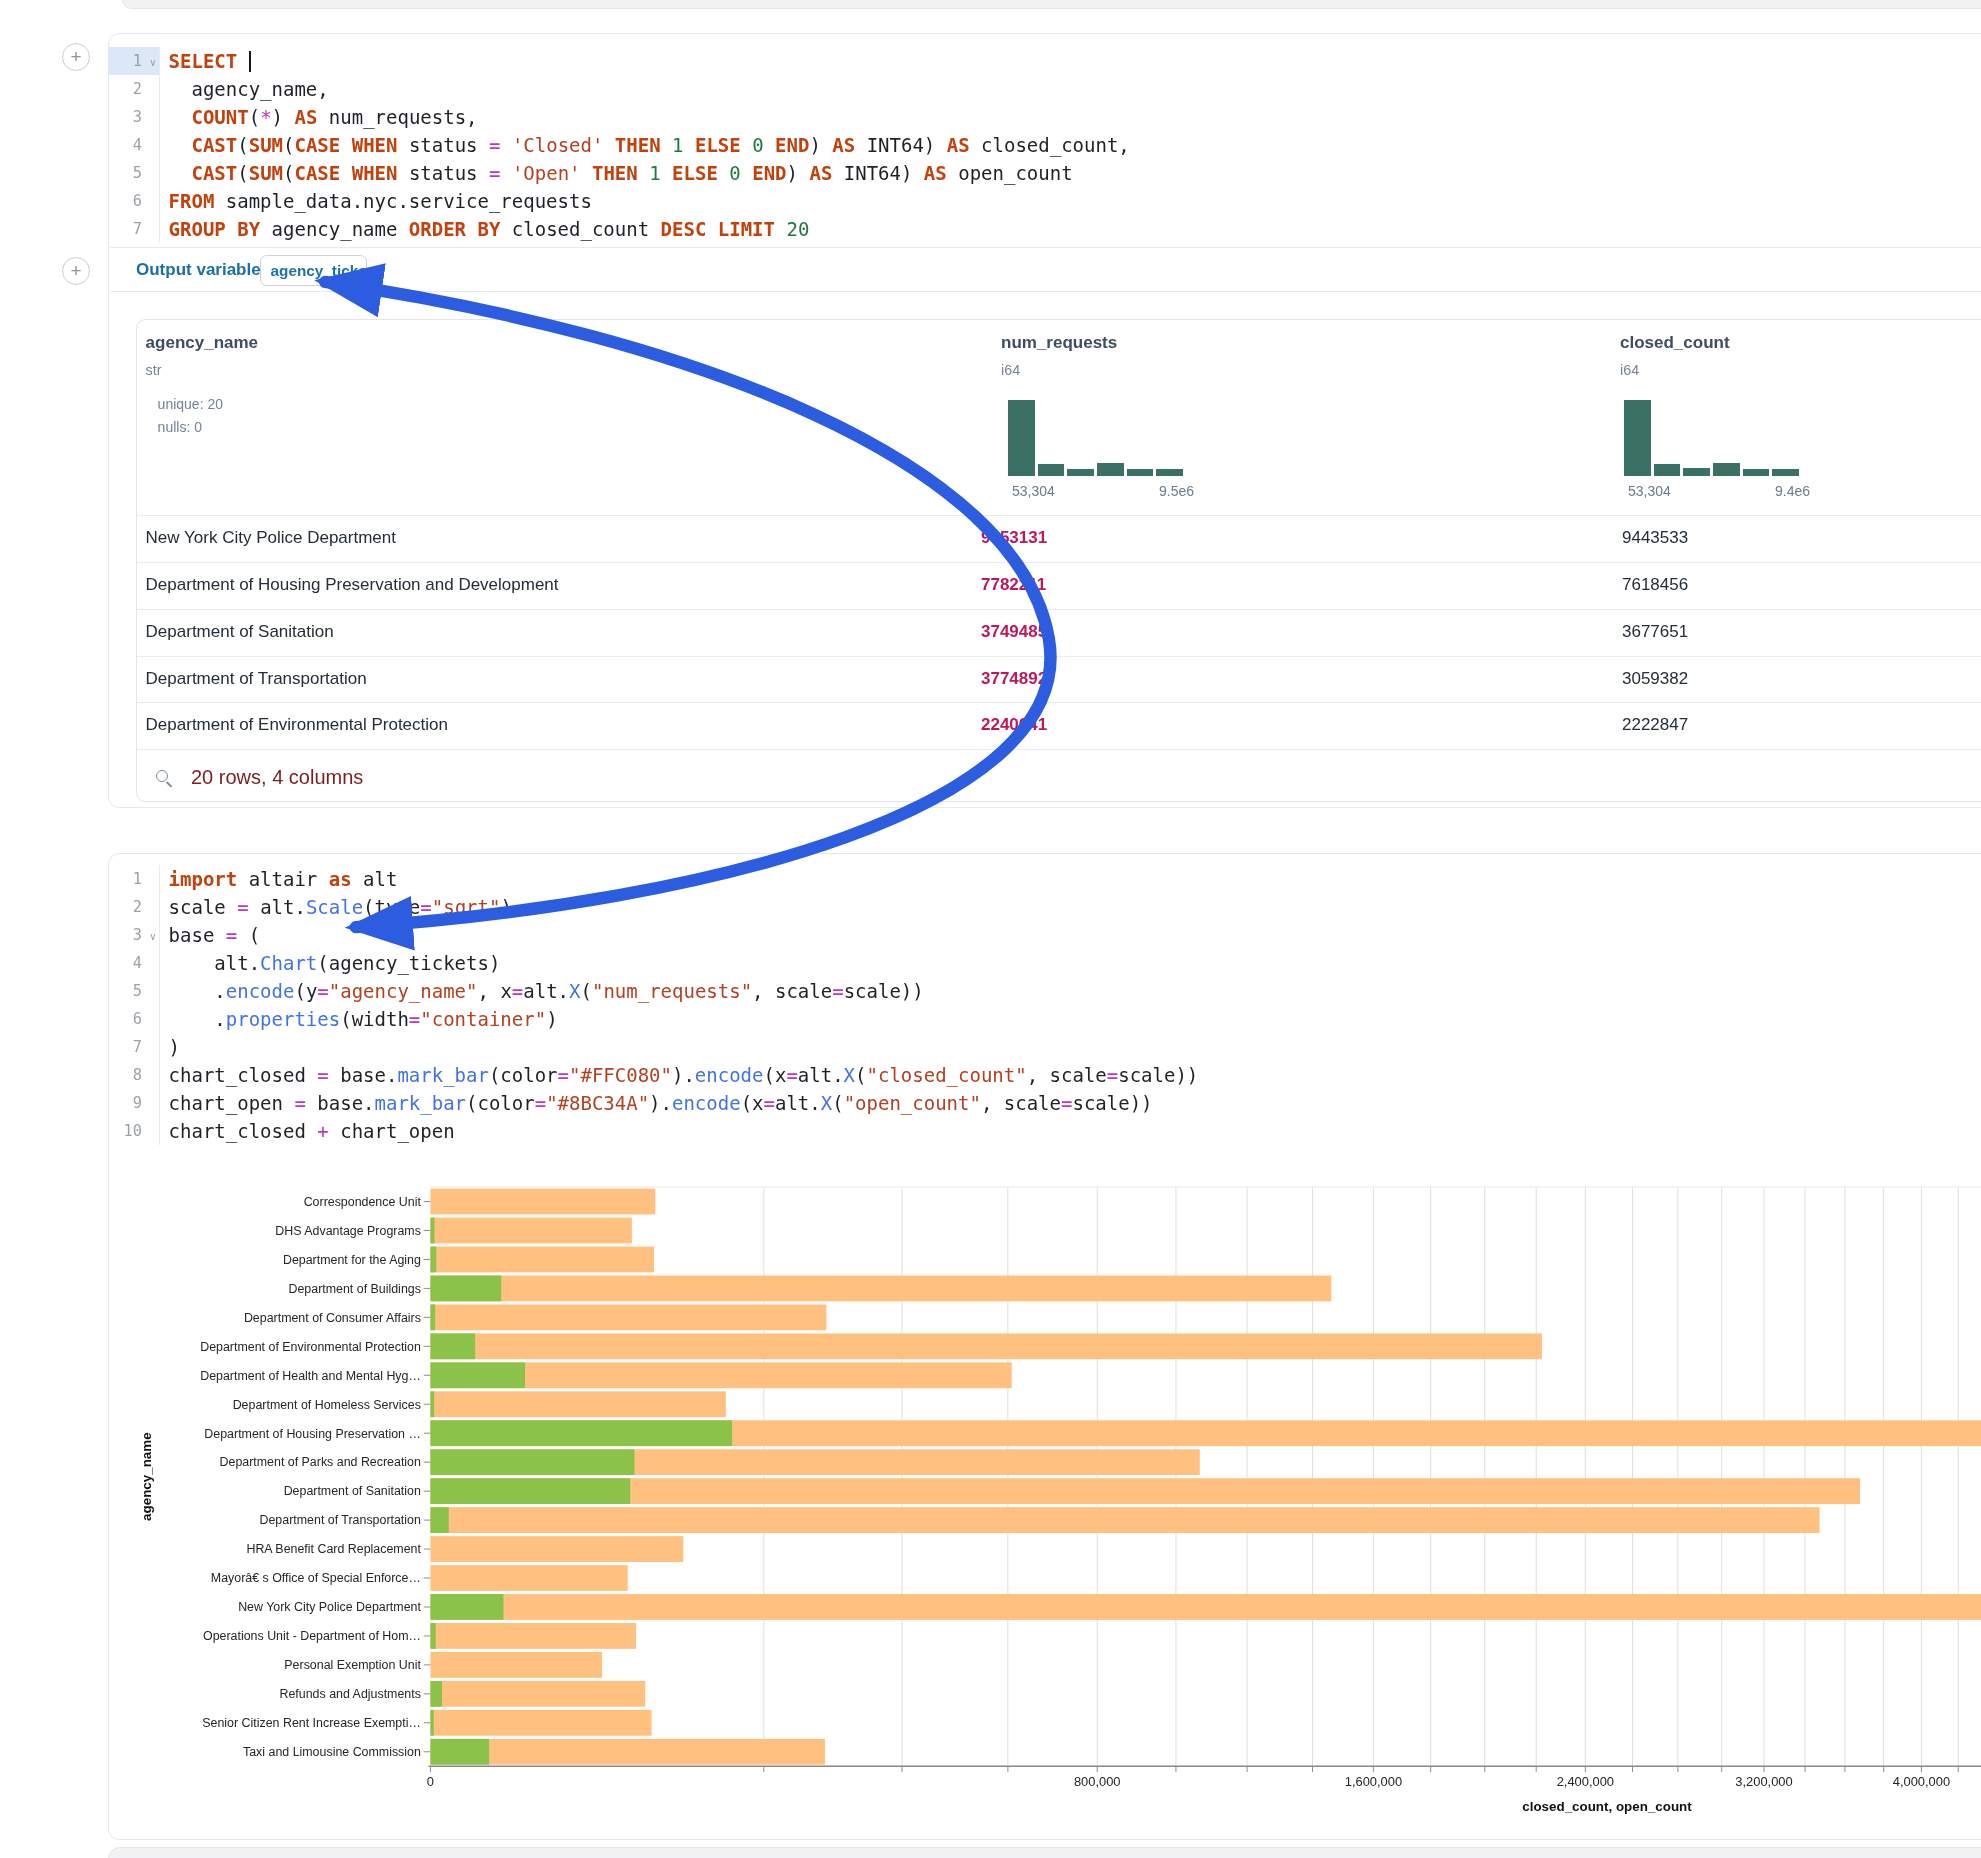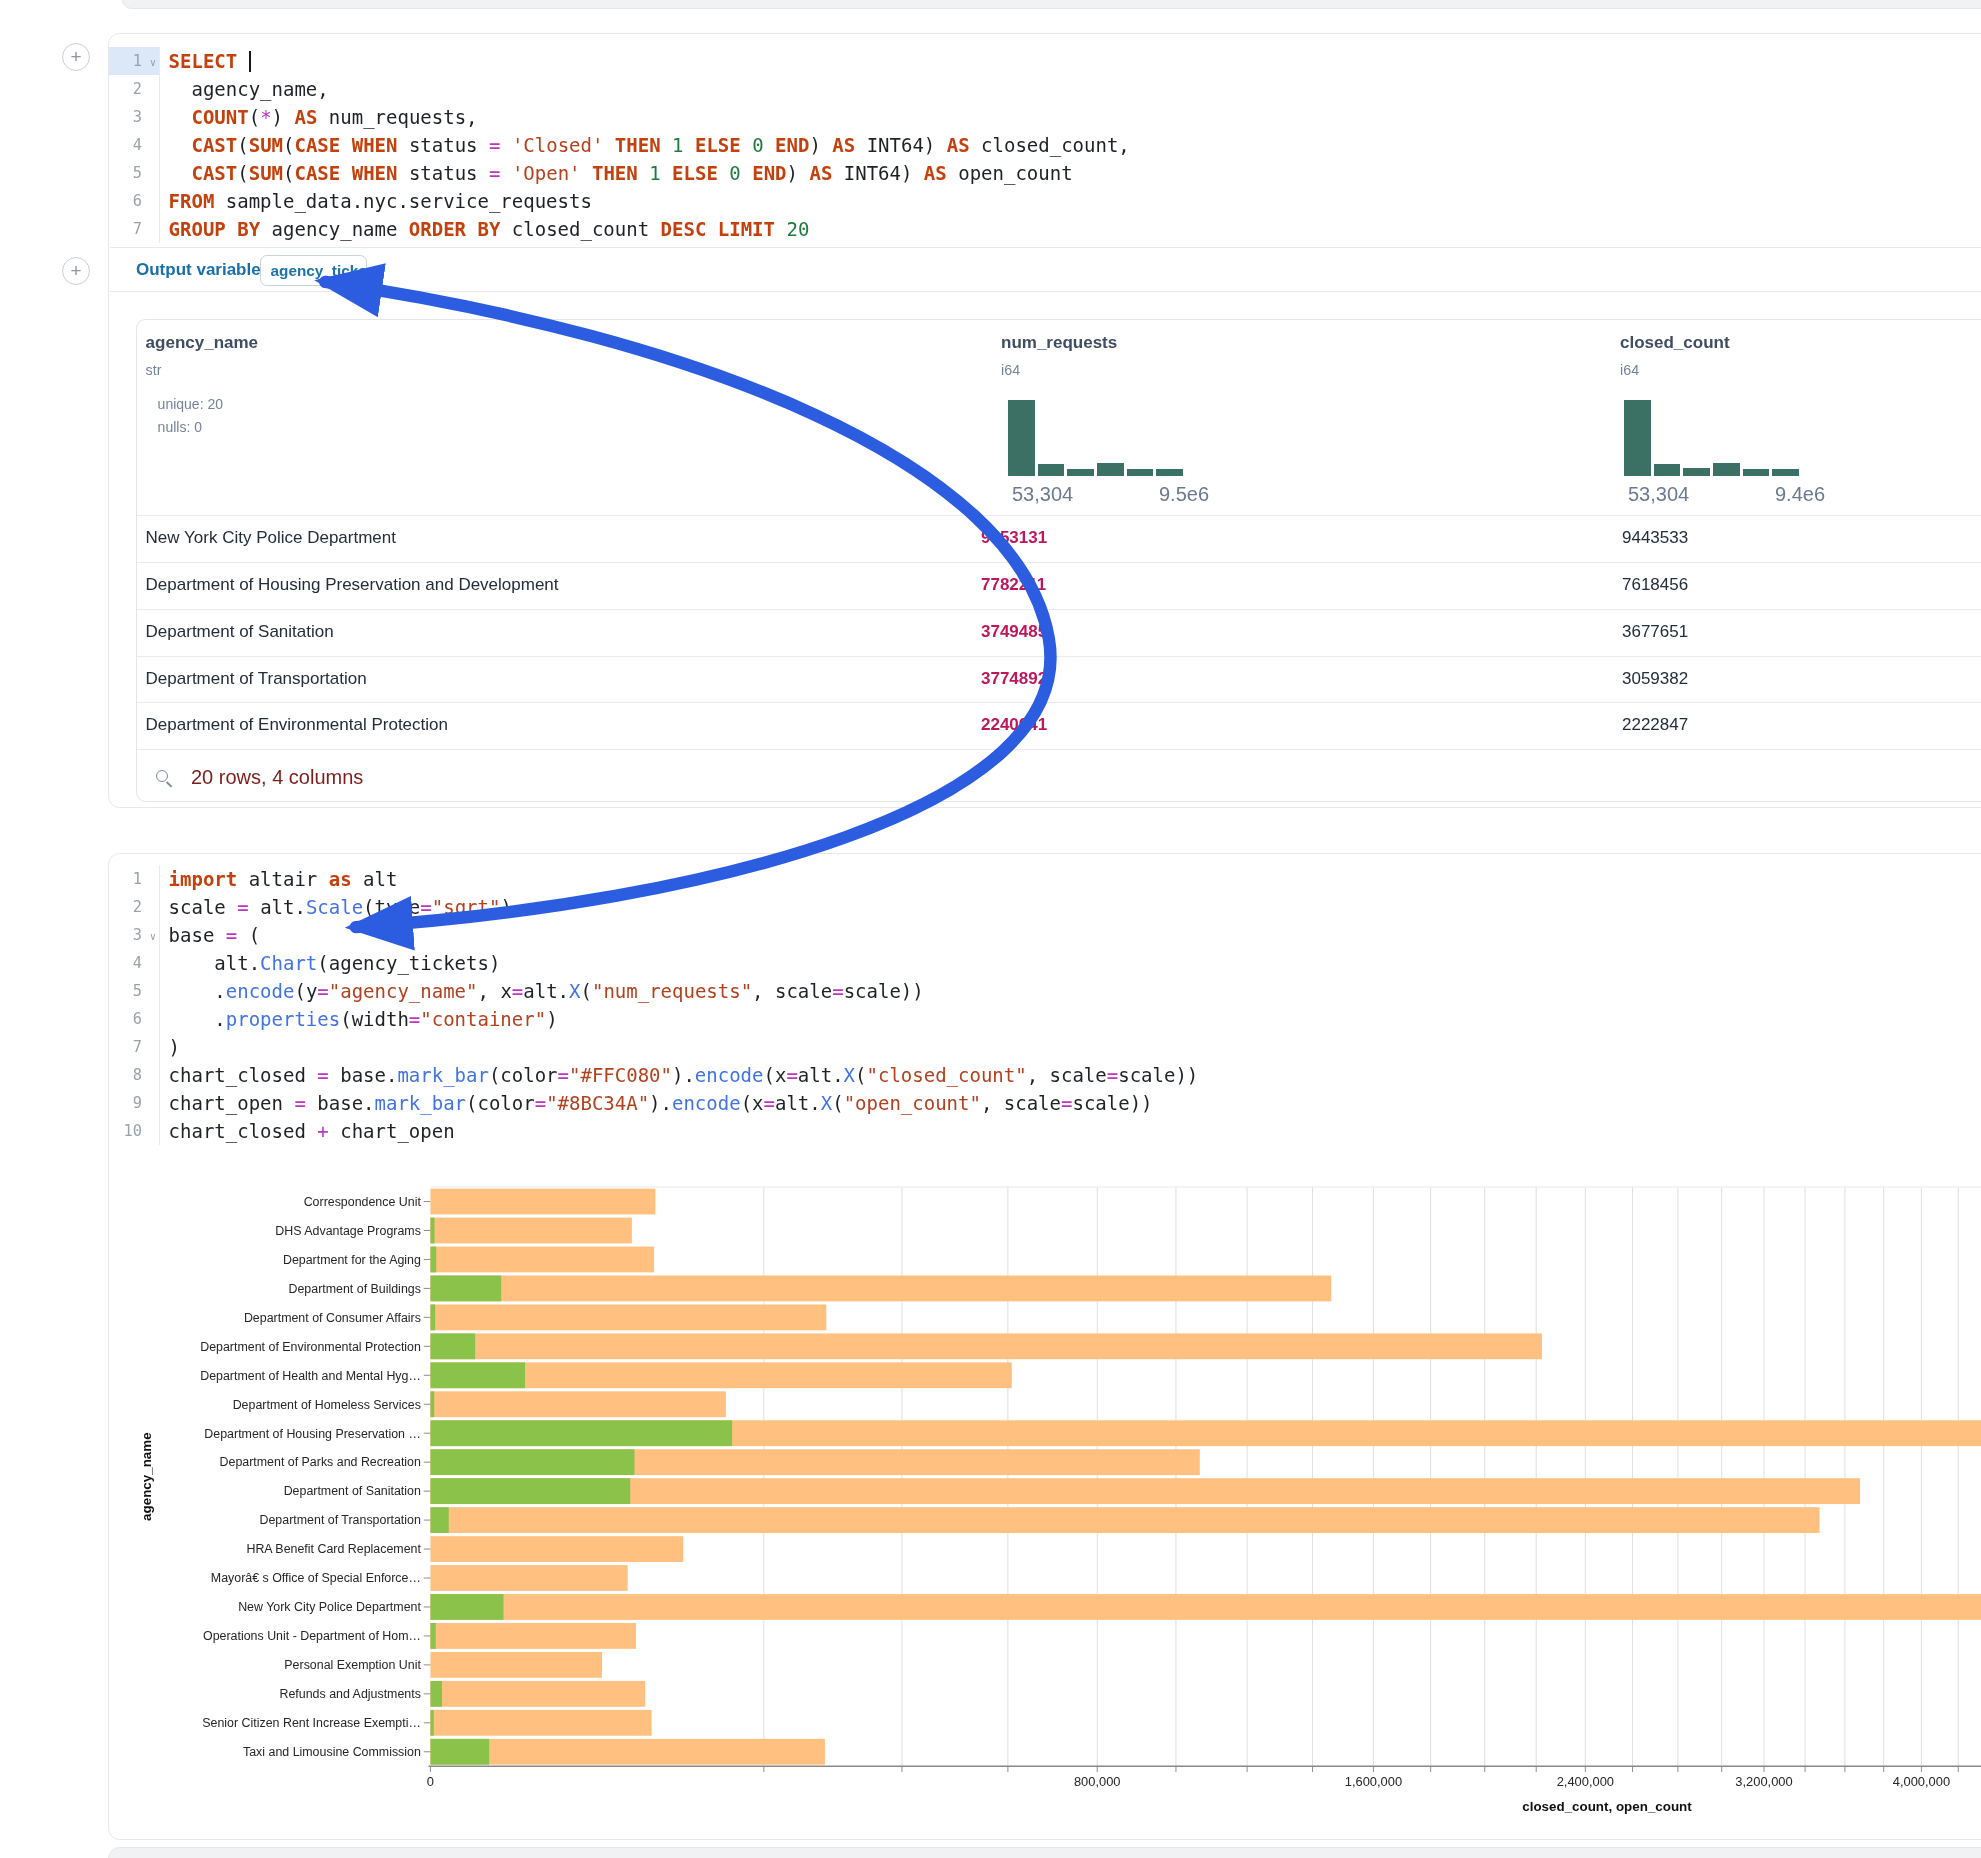--- a/index.html
+++ b/index.html
@@ -43,21 +43,21 @@
                  background:#fff; color:#1e74a9; font-weight:600; font-size:15.3px;
                  line-height:29px; padding-left:9.6px; overflow:hidden; white-space:nowrap; }
 
   
   .df-card { background:#fff; border:1px solid #e2e6ea; border-radius:9.6px; overflow:hidden; }
   .col-h { font-size:17px; font-weight:700; color:#3e4d63; }
   .col-t { font-size:14.3px; color:#75839a; }
   .col-s { font-size:14px; color:#75839a;padding-left:12px; }
   .hist { display:flex; align-items:flex-end; gap:2.9px; }
   .hist > div { flex:1; }
-  .hist-lab { font-size:20px; color:#6b7a8f; }
+  .hist-lab { font-size:14px; color:#6b7a8f; }
   .df-row { position:absolute; left:0; width:100%; height:47px; border-top:1px solid #e8ebef; }
   .df-row .nm { position:absolute; left:8.6px; top:12.4px; font-size:17px; color:#242d3a; }
   .df-row .v1 { position:absolute; left:844px; top:12.4px; font-size:17px; color:#be185d;font-weight:bold; }
   .df-row .v2 { position:absolute; left:1485px; top:12.4px; font-size:17px; color:#242d3a; }
   .df-footer-text { font-size:20px; color:#7f1d1d; }
   .mag { width:12.4px; height:12.4px; border:1.9px solid #7e8c9f; border-radius:50%; position:relative; }
   .mag::after { content:""; position:absolute; width:1.9px; height:6.7px; background:#7e8c9f;
                 transform:rotate(-45deg); left:10.5px; top:9.6px; }
 </style>
 </head>

